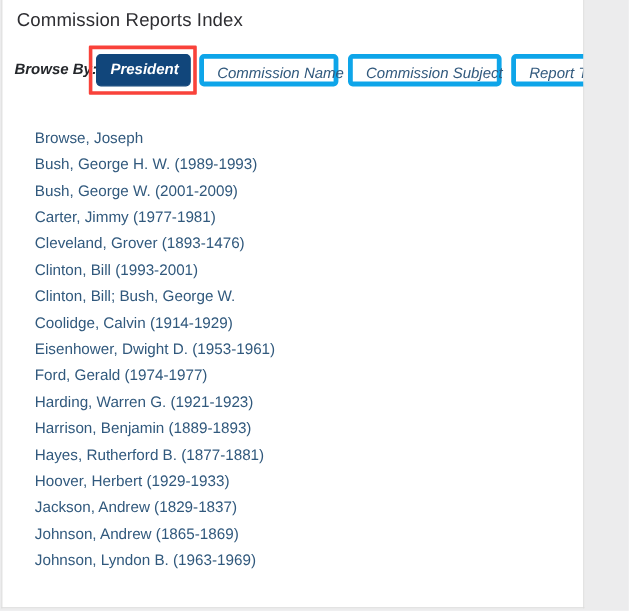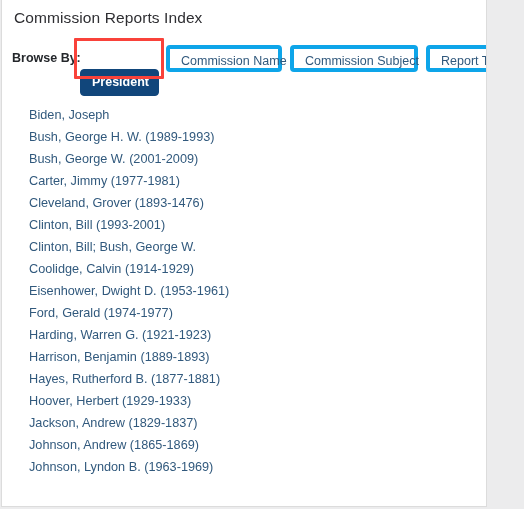--- a/index.html
+++ b/index.html
@@ -36,20 +36,21 @@
     letter-spacing: 0.1px;
     white-space: nowrap;
   }
 
   .browse-row {
     position: absolute;
     left: 0px;
     top: 45px;
     height: 28px;
     width: 515px;
+    font-style: italic;
   }
 
   .browse-label {
     position: absolute;
     left: 10px;
     top: 6px;
     font-size: 12.5px;
     font-weight: bold;
     color: #24272b;
     white-space: nowrap;
@@ -75,21 +76,21 @@
     border: 1px solid #11467b;
     font-weight: bold;
   }
 
   .btn-outline {
     background: #ffffff;
     color: #31597d;
     border: 4px solid #0ea5e9;
   }
 
-  .btn-president   { left: 78px;  width: 79px; margin-top: 24px; }
+  .btn-president   { left: 78px;  width: 79px; }
   .btn-commname    { left: 164px; width: 116px; }
   .btn-commsubject { left: 288px; width: 128px; }
   .btn-reporttitle { left: 424px; width: 84px; }
 
   .highlight-box {
     position: absolute;
     left: 72px;
     top: 38px;
     width: 90px;
     height: 41px;
@@ -133,21 +134,21 @@
     <div class="btn btn-outline btn-commname">Commission Name</div>
 
     <div class="btn btn-outline btn-commsubject">Commission Subject</div>
 
     <div class="btn btn-outline btn-reporttitle">Report Title</div>
   </div>
 
   <div class="highlight-box" style="border-color: rgb(249, 66, 58);"></div>
 
   <div class="index-list" id="index-list">
-      <a class="index-item">Biden, Joseph</a>
+      <a class="index-item">Browse, Joseph</a>
       <a class="index-item">Bush, George H. W. (1989-1993)</a>
       <a class="index-item">Bush, George W. (2001-2009)</a>
       <a class="index-item">Carter, Jimmy (1977-1981)</a>
       <a class="index-item">Cleveland, Grover (1893-1476)</a>
       <a class="index-item">Clinton, Bill (1993-2001)</a>
       <a class="index-item">Clinton, Bill; Bush, George W.</a>
       <a class="index-item">Coolidge, Calvin (1914-1929)</a>
       <a class="index-item">Eisenhower, Dwight D. (1953-1961)</a>
       <a class="index-item">Ford, Gerald (1974-1977)</a>
       <a class="index-item">Harding, Warren G. (1921-1923)</a>

